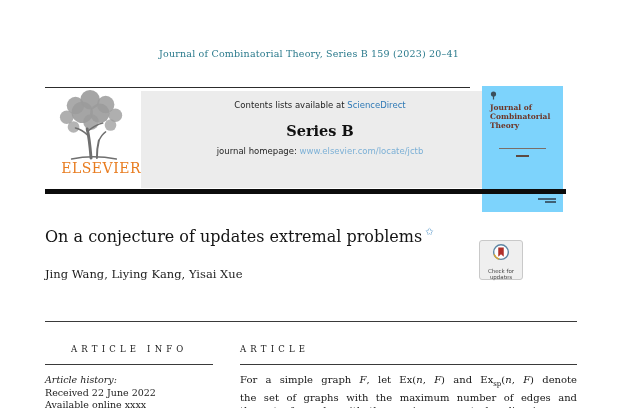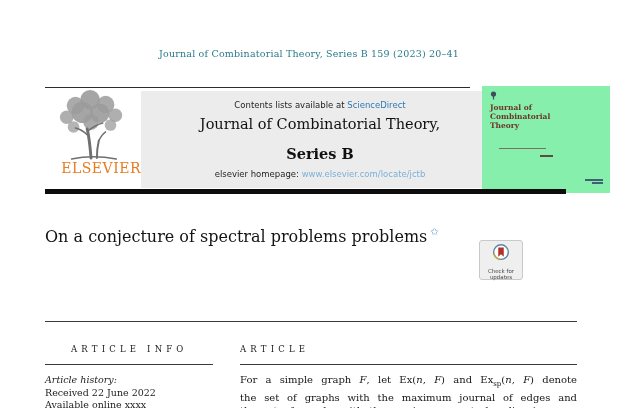--- a/index.html
+++ b/index.html
@@ -23,21 +23,21 @@
 
   
   .header-box { left:141px; top:91px; width:358px; height:97px; background:#ececec; text-align:center; }
   .contents-line { margin-top:9px; font-family:"DejaVu Sans", sans-serif; font-size:8.5px; color:#1f1f1f; }
   .sd-link { color:#2f79b5; }
   .box-title { font-size:14.5px; color:#101010; margin-top:5px; line-height:18px; }
   .homepage-line { font-family:"DejaVu Sans", sans-serif; font-size:8.5px; color:#1f1f1f; margin-top:6px; }
   .homepage-url { color:#7cb0d6; }
 
   
-  .cover { left:482px; top:86px; width:81px; height:107px; background:#86efac;padding-left:47px; }
+  .cover { left:482px; top:86px; width:81px; height:126px; background:#7dd3fc; }
   .cover-mark { position:absolute; left:8px; top:5px; }
   .cover-title { position:absolute; left:8px; top:17px; font-size:7.5px; font-weight:bold;
     line-height:9px; color:#6e3526; }
   .cover-midtext { position:absolute; left:0; top:56px; width:100%; text-align:center; }
   .cover-midtext .t1 { display:inline-block; width:13px; height:2px; background:#5d4a42; }
   .cover-midline { position:absolute; left:17px; top:62px; width:47px; height:1px; background:#7b6e66; }
   .cover-sdmark { position:absolute; right:7px; bottom:9px; text-align:right; }
   .cover-sdmark .b1 { display:block; width:18px; height:2px; background:#3f6075; margin-bottom:1px; }
   .cover-sdmark .b2 { display:block; width:11px; height:2px; background:#3f6075; margin-left:7px; }
 
@@ -100,23 +100,22 @@
         <path d="M44 70 C44 62 45 56 46 52" stroke-width="2"></path>
         <path d="M46 52 C48 48 50 45 53 43" stroke-width="1.4"></path>
         <path d="M18 71 Q40 66 64 71" stroke-width="1.5"></path>
       </g>
     </svg>
     <div class="elsevier-word">ELSEVIER</div>
   </div>
 
   <div class="abs header-box">
     <div class="contents-line"><span>Contents lists available at </span><span class="sd-link">ScienceDirect</span></div>
-    <div class="box-title">Journal of Combinatorial Theory,</div>
     <div class="box-title" style="margin-top:12px;font-weight:bold;">Series B</div>
-    <div class="homepage-line"><span>elsevier homepage: </span><span class="homepage-url">www.elsevier.com/locate/jctb</span></div>
+    <div class="homepage-line"><span>journal homepage: </span><span class="homepage-url">www.elsevier.com/locate/jctb</span></div>
   </div>
 
   <div class="abs cover">
     <svg class="cover-mark" width="7" height="9" viewBox="0 0 7 9">
       <circle cx="3.5" cy="3" r="2.6" fill="#3c4f5c"></circle>
       <rect x="2.9" y="4" width="1.2" height="4.5" fill="#3c4f5c"></rect>
     </svg>
     <div class="cover-title">
       <div>Journal of</div>
       <div>Combinatorial</div>
@@ -125,44 +124,45 @@
     <div class="cover-midtext"><span class="t1"></span></div>
     <div class="cover-midline"></div>
     <div class="cover-sdmark">
       <span class="b1"></span>
         <span class="b2"></span>
     </div>
   </div>
 
   <div class="abs rule-thick"></div>
 
-  <div class="abs article-title"><span>On a conjecture of spectral problems problems</span><span class="title-star">✩</span></div>
+  <div class="abs article-title"><span>On a conjecture of updates extremal problems</span><span class="title-star">✩</span></div>
 
   <div class="abs crossmark">
     <svg width="22" height="22" viewBox="0 0 24 24" style="margin-top:1px;">
       <circle cx="12" cy="11" r="8" fill="#ffffff" stroke="#5c85a3" stroke-width="1.5"></circle>
       <path d="M4.6 13.5 A 8 8 0 0 0 10 18.7" fill="none" stroke="#d9a62e" stroke-width="1.6"></path>
       <path d="M9 6 h6 v10 l-3 -2.6 l-3 2.6 z" fill="#b0302a"></path>
     </svg>
     <div class="crossmark-label">
       <div>Check for</div>
       <div>updates</div>
     </div>
   </div>
 
+  <div class="abs authors">Jing Wang, Liying Kang, Yisai Xue</div>
 
   <div class="abs rule-mid"></div>
 
   <div class="abs section-heading heading-info">ARTICLE INFO</div>
   <div class="abs rule-info"></div>
   <div class="abs history-label">Article history:</div>
   <div class="abs history-received">Received 22 June 2022</div>
   <div class="abs history-available">Available online xxxx</div>
 
   <div class="abs section-heading heading-abs">ARTICLE</div>
   <div class="abs rule-abs"></div>
   <div class="abs abstract-text">
     <div class="jline">For a simple graph <i>F</i>, let Ex(<i>n</i>, <i>F</i>) and Ex<sub>sp</sub>(<i>n</i>, <i>F</i>) denote</div>
-    <div class="jline">the set of graphs with the maximum journal of edges and</div>
+    <div class="jline">the set of graphs with the maximum number of edges and</div>
     <div class="jline">the set of graphs with the maximum spectral radius in an <i>n</i>-</div>
   </div>
 
 </div>
 
 </body></html>

